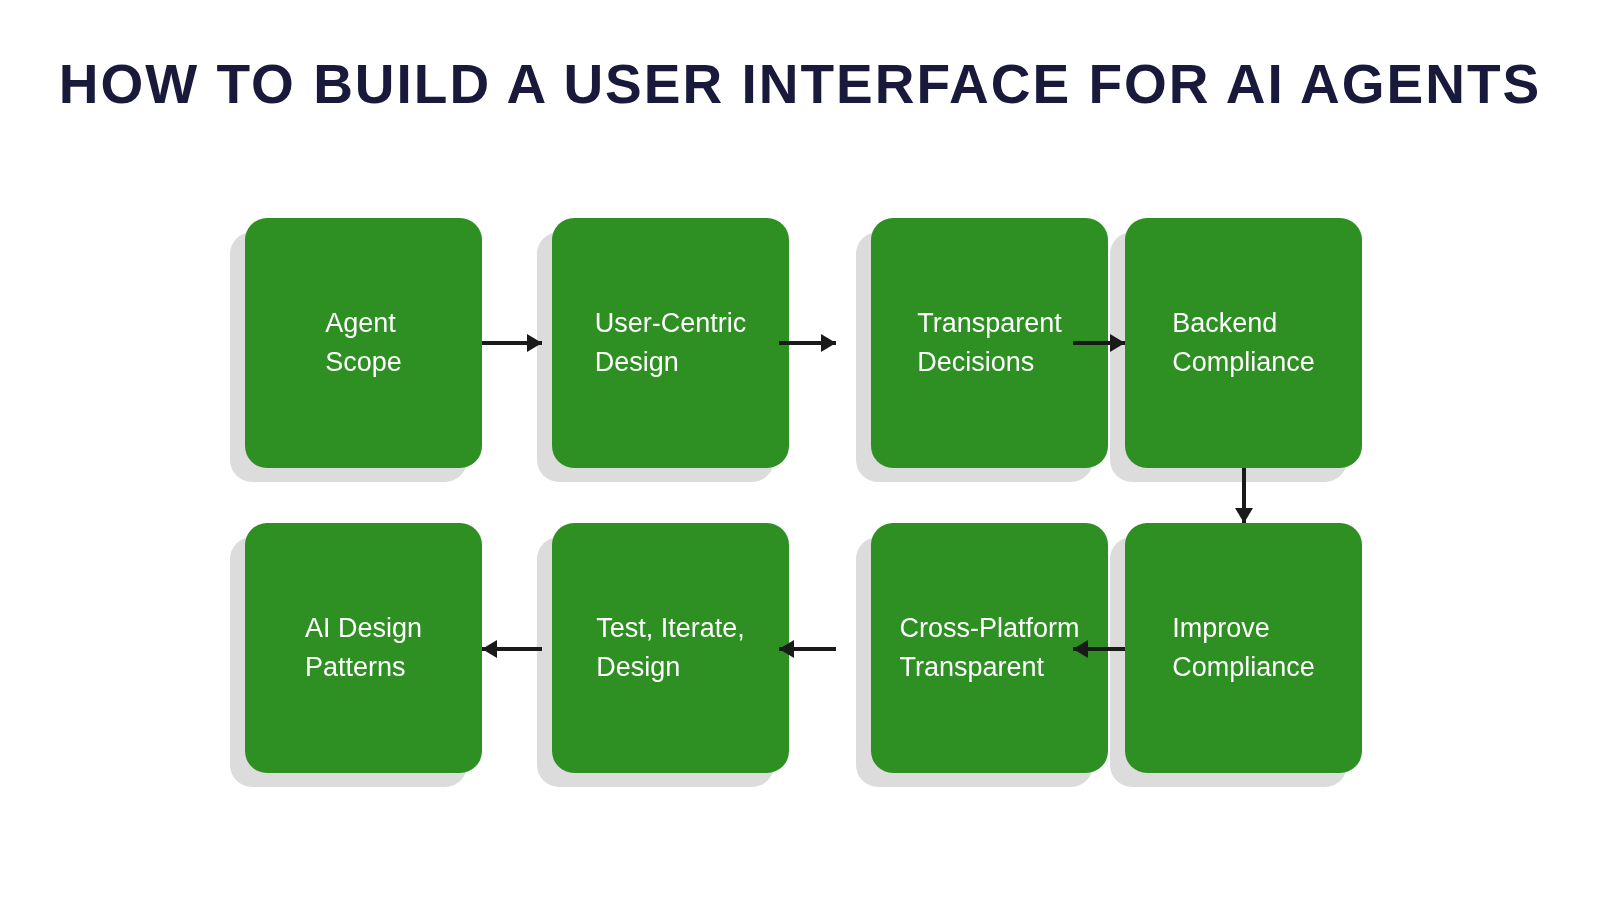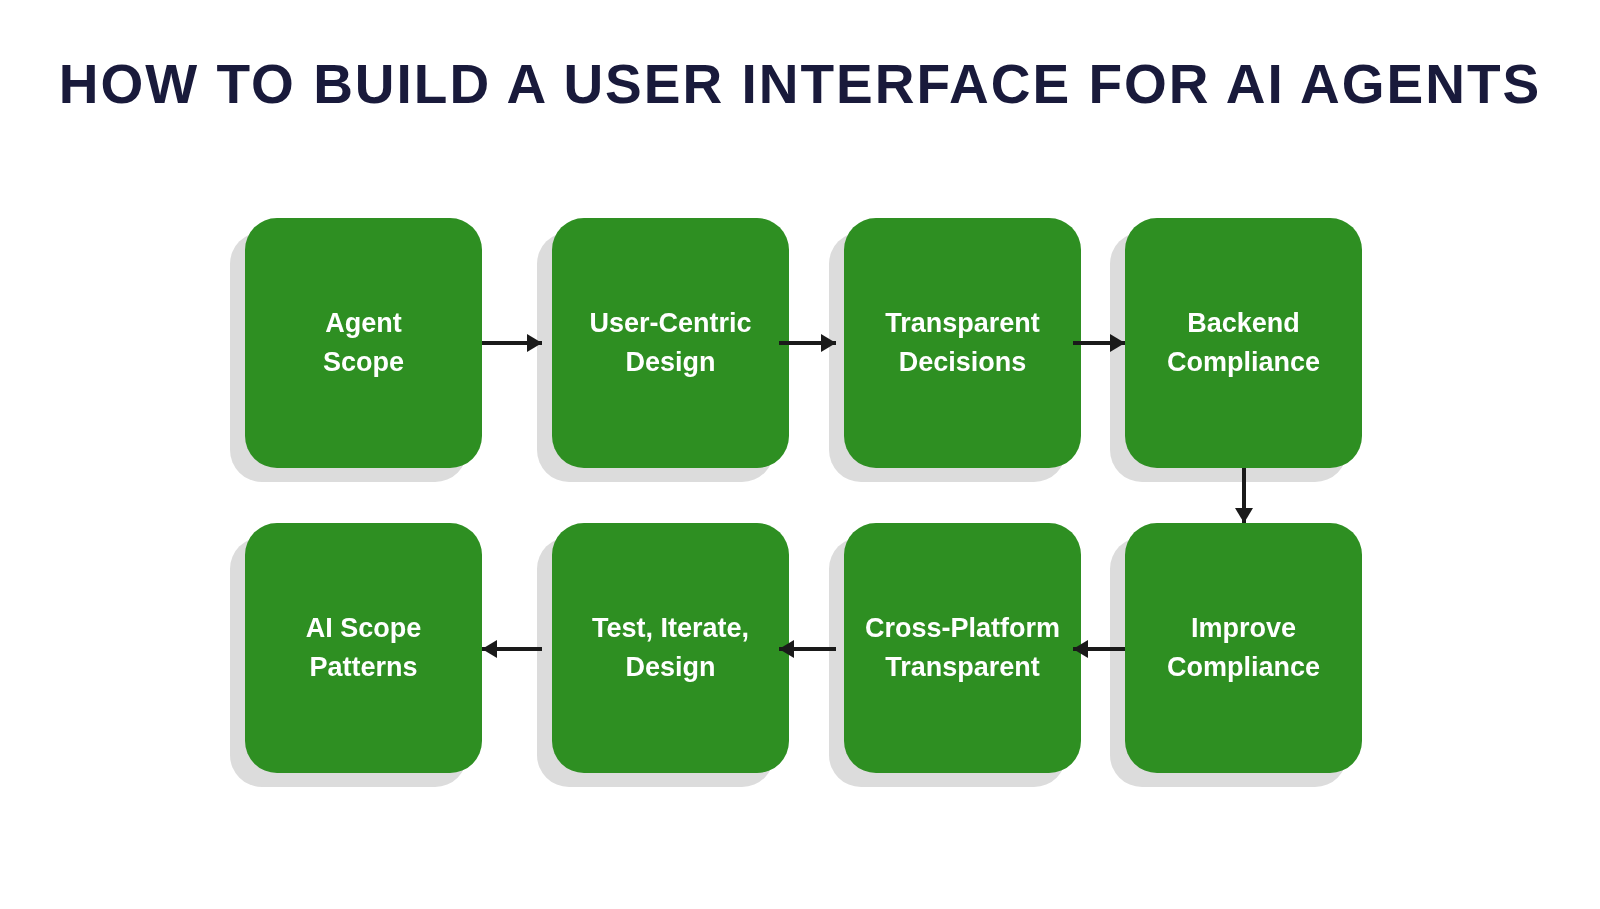--- a/index.html
+++ b/index.html
@@ -31,40 +31,39 @@
     letter-spacing: 2px;
     color: var(--title-navy);
     line-height: 1.05;
     white-space: nowrap;
   }
   .step {
     position: absolute;
     width: 237px;
     height: 250px;
     background: var(--box-green);
-    border-radius: 32px;
+    border-radius: 22px;
     box-shadow: -15px 14px 0 0 var(--shadow-gray);
     display: flex;
     align-items: center;
     justify-content: center;
-    text-align: center;
     color: var(--step-text);
     font-size: 27px;
-    font-weight: 700;
+    font-weight: 400;
     line-height: 1.45;
     white-space: pre-line;
     z-index: 1;
     padding: 0 10px;
   }
   
   .r1 { top: 218px; }
   .r2 { top: 523px; }
   .c1 { left: 245px; }
   .c2 { left: 542px; margin-left: 10px; }
-  .c3 { left: 844px; }
+  .c3 { left: 871px; }
   .c4 { left: 1125px; }
 
   
   .arrow {
     position: absolute;
     background: var(--arrow-black);
     z-index: 3;
   }
   .arrow.h { height: 4px; }
   .arrow.v { width: 4px; }
@@ -142,21 +141,21 @@
     </div>
     <div class="step r2 c3">
       <span>Cross-Platform
 Transparent</span>
     </div>
     <div class="step r2 c2">
       <span>Test, Iterate,
 Design</span>
     </div>
     <div class="step r2 c1">
-      <span>AI Scope
+      <span>AI Design
 Patterns</span>
     </div>
 
     <div id="arrow-1" class="arrow h head-right"></div>
     <div id="arrow-2" class="arrow h head-right"></div>
     <div id="arrow-3" class="arrow h head-right"></div>
     <div id="arrow-4" class="arrow v head-down"></div>
     <div id="arrow-5" class="arrow h head-left"></div>
     <div id="arrow-6" class="arrow h head-left"></div>
     <div id="arrow-7" class="arrow h head-left"></div>

